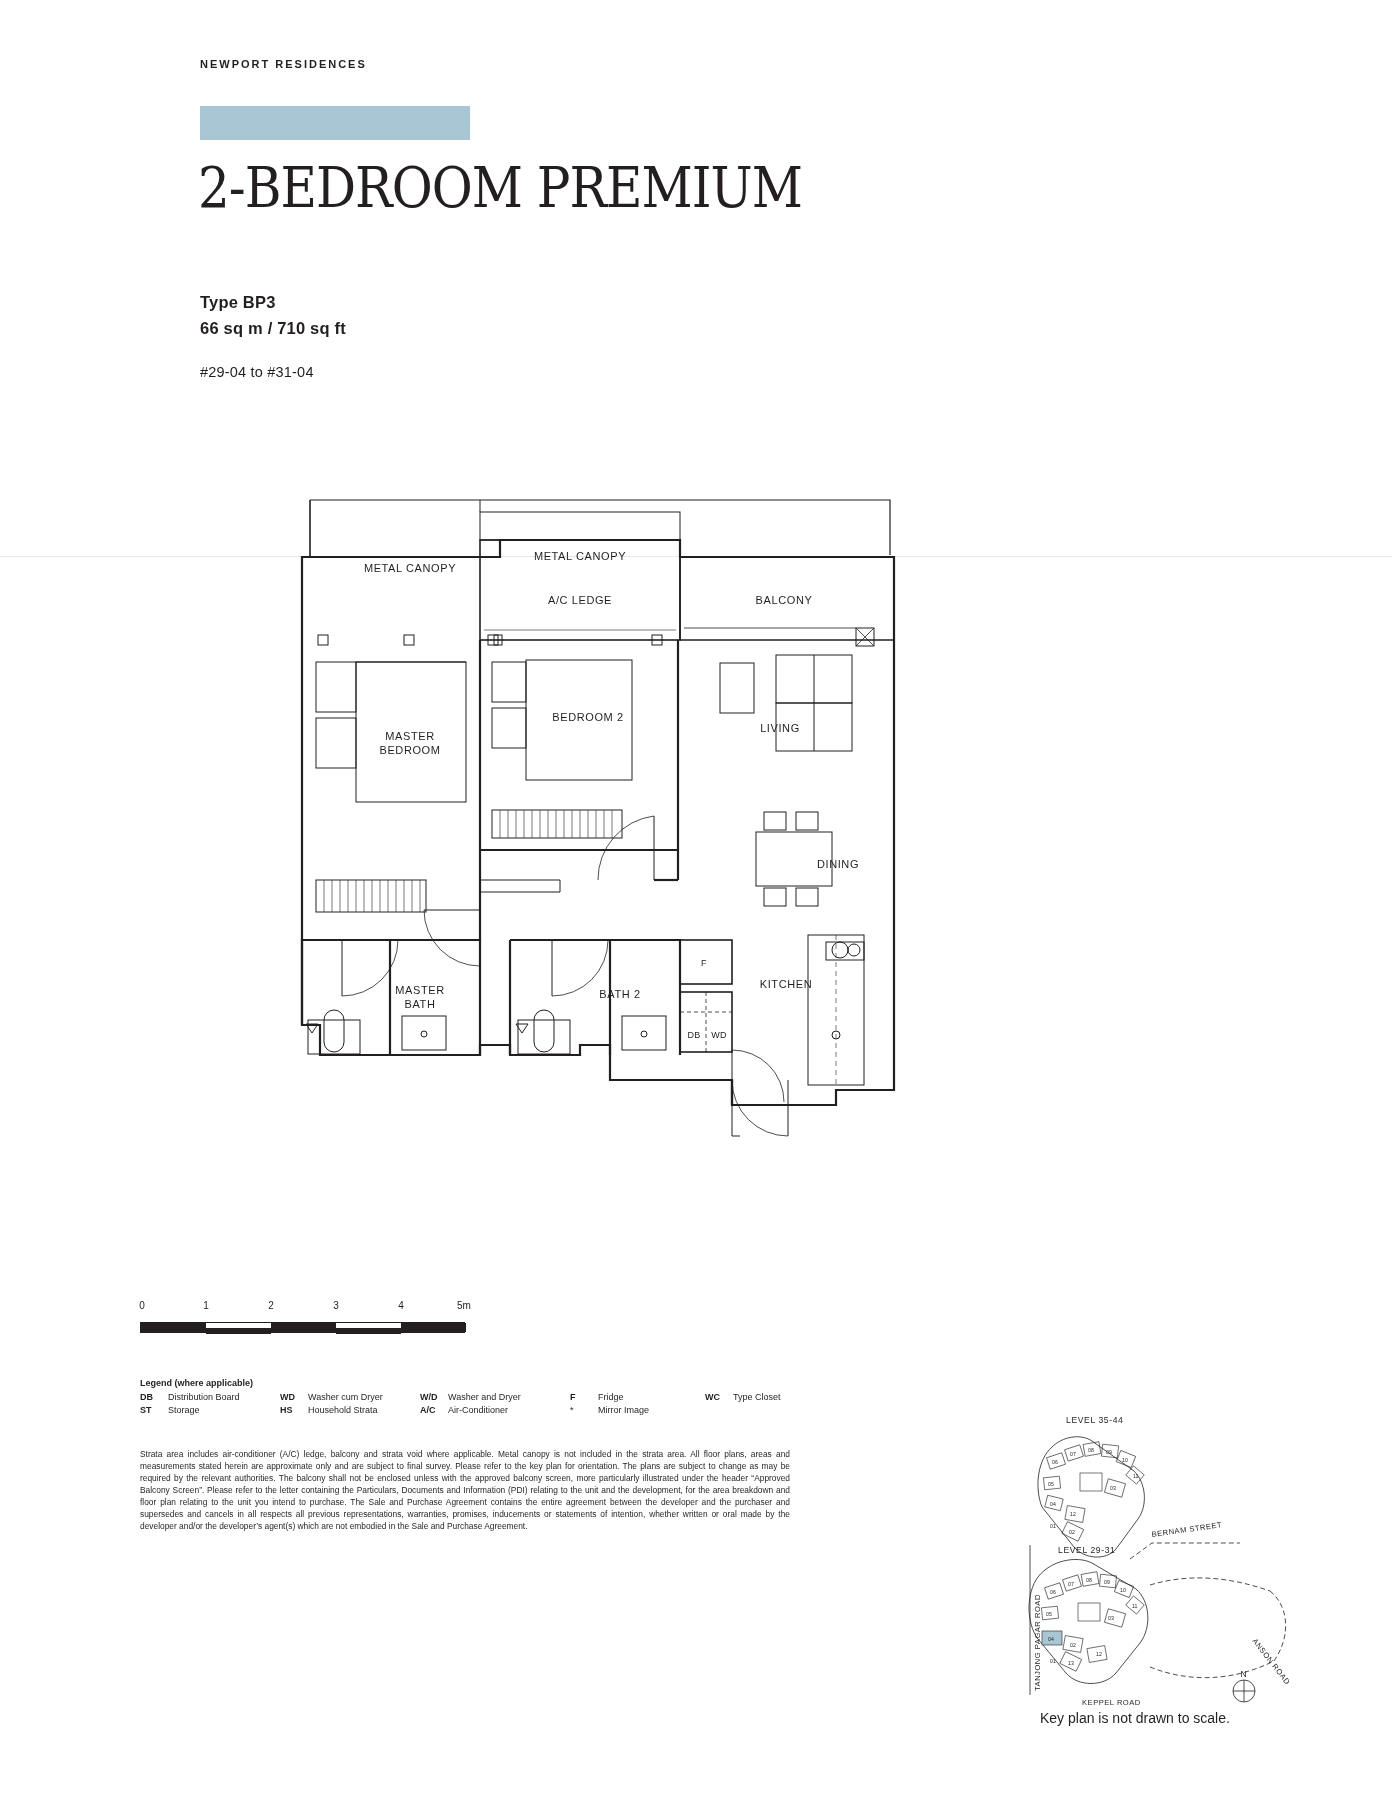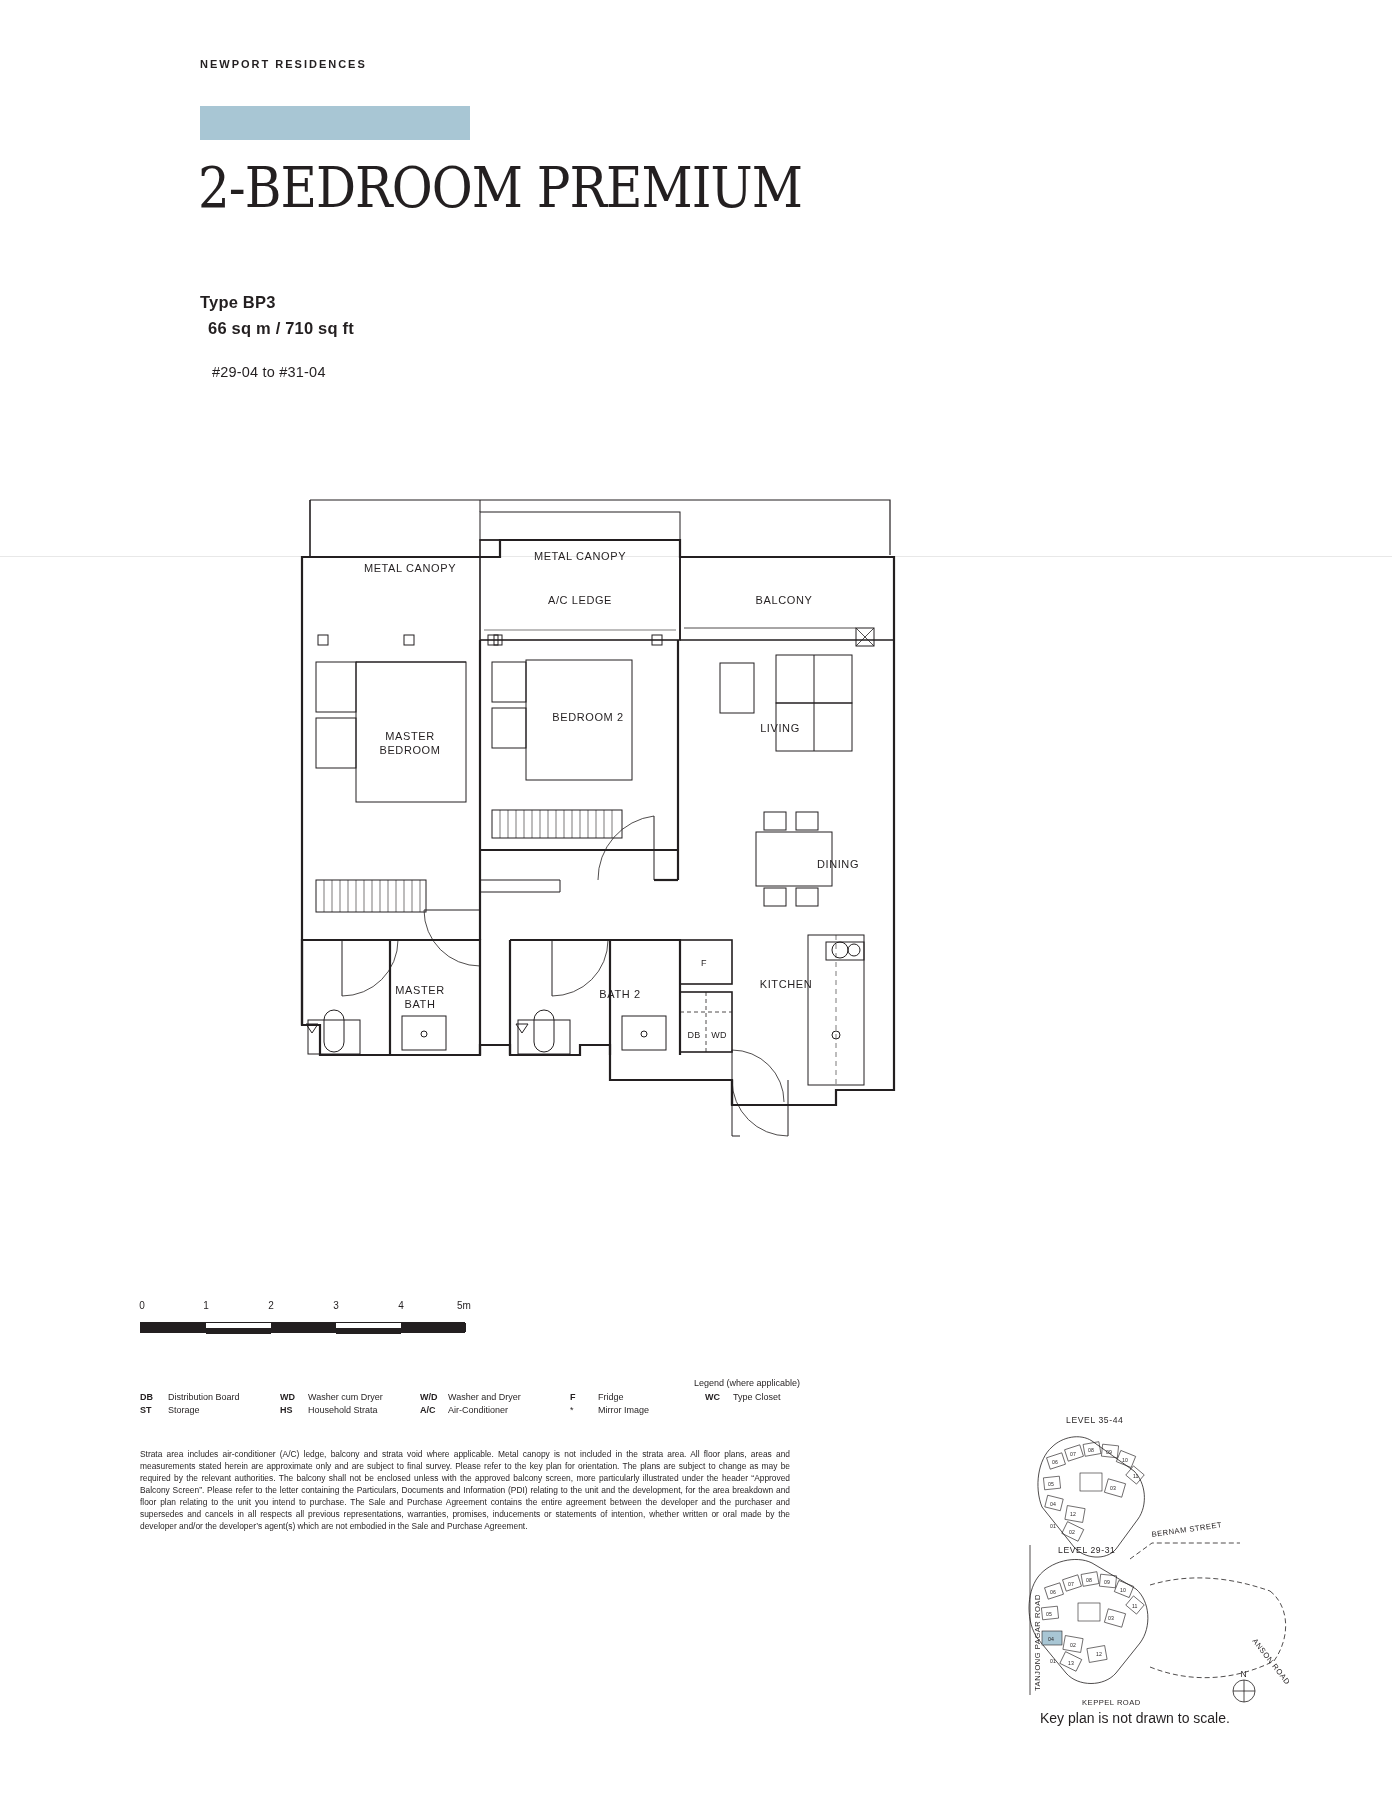--- a/index.html
+++ b/index.html
@@ -60,30 +60,28 @@
     letter-spacing: 0.2px;
     text-align: center;
   }
   .area-line {
     position: absolute;
     left: 200px;
     top: 319px;
     font-size: 16.5px;
     font-weight: 700;
     letter-spacing: 0.2px;
-    margin-left: 8px;
   }
   .units-line {
     position: absolute;
     left: 200px;
     top: 364px;
     font-size: 14.5px;
     font-weight: 400;
     letter-spacing: 0.2px;
-    margin-left: 12px;
   }
   
   .hairline {
     position: absolute;
     left: 0;
     right: 0;
     top: 556px;
     height: 1px;
     background: #e8e8e8;
   }
@@ -146,24 +144,23 @@
 
   
   .legend {
     position: absolute;
     left: 140px;
     top: 1378px;
     width: 660px;
     font-size: 9px;
   }
   .legend-title {
-    font-weight: 400;
+    font-weight: 700;
     font-size: 9px;
     margin-bottom: 4px;
-    text-align: right;
   }
   .legend-grid {
     display: grid;
     grid-template-columns: 140px 140px 150px 135px 110px;
     row-gap: 3px;
   }
   .legend-item {
     display: flex;
     gap: 8px;
     align-items: baseline;

